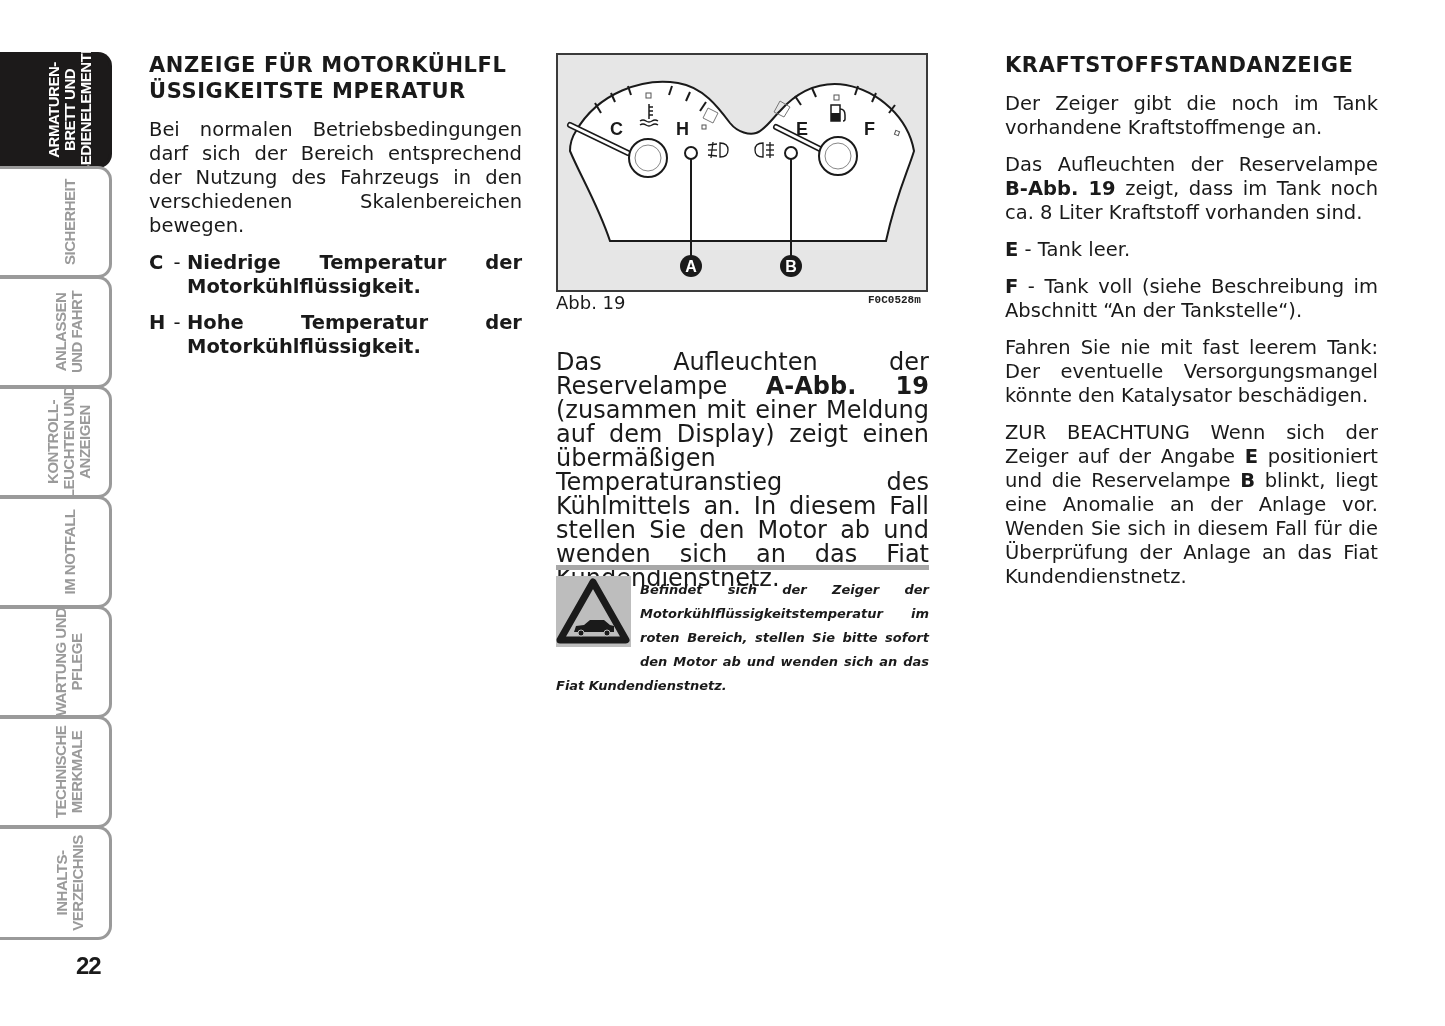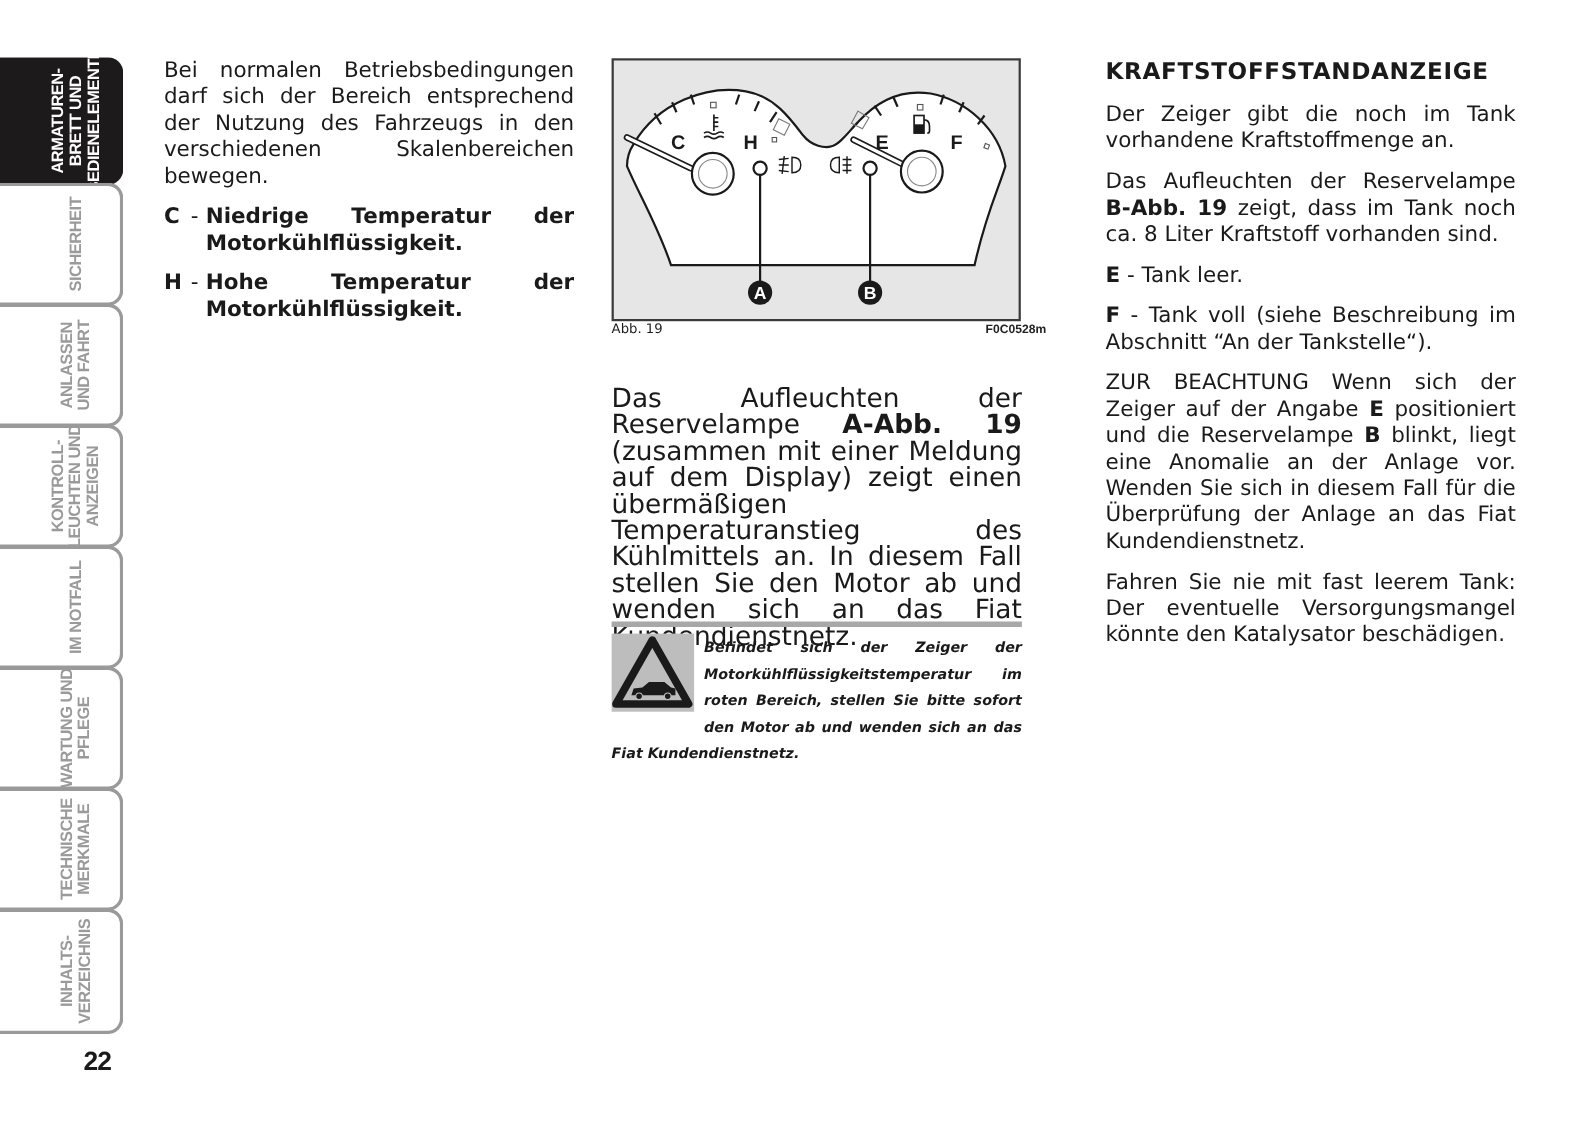--- a/index.html
+++ b/index.html
@@ -40,24 +40,24 @@
   .def .key { font-weight: bold; width: 18px; flex: none; }
   .def .sep { width: 20px; flex: none; text-align: center; }
   .def .txt { flex: 1; text-align: justify; font-weight: bold; }
   b { font-weight: bold; }
 
   
   .figure {
     position: absolute; left: 556px; top: 53px; width: 372px; height: 239px;
     box-sizing: border-box; border: 2px solid #3a3a3a; background: #e6e6e6;
   }
-  .fig-caption { position: absolute; left: 556px; top: 292px; font-size: 12px; }
+  .fig-caption { position: absolute; left: 556px; top: 292px; font-size: 18px; }
   .fig-code {
-    position: absolute; left: 868px; top: 294px; font-family: Liberation Sans, sans-serif;
-    font-weight: bold; font-size: 11px; color: #222; margin-left: 28px;
+    position: absolute; left: 868px; top: 294px; font-family: Liberation Mono, monospace;
+    font-weight: bold; font-size: 11px; color: #222;
   }
   .col2-text { position: absolute; left: 556px; top: 350px; width: 373px; font-size: 24px; line-height: 24px; text-align: justify; }
 
   
   .warn-rule { position: absolute; left: 556px; top: 565px; width: 373px; height: 5px; background: #a8a8a8; }
   .warn-icon-box { position: absolute; left: 556px; top: 576px; width: 75px; height: 71px; background: #bdbdbd; }
   .warn-text {
     position: absolute; left: 556px; top: 578px; width: 373px;
     font-style: italic; font-weight: bold; font-size: 13px; line-height: 24px; text-align: justify;
   }
@@ -96,20 +96,21 @@
 MERKMALE</span>
   </div>
   <div class="tab" style="top:774px;height:114px;">
     <span class="tab-label">INHALTS-
 VERZEICHNIS</span>
   </div>
 </div>
 <div class="page-number">22</div>
 
 <div class="col col1">
+  <h2 style="word-break:break-all;">ANZEIGE FÜR MOTORKÜHLFLÜSSIGKEITSTE MPERATUR</h2>
   <p>Bei normalen Betriebsbedingungen darf sich der Bereich entsprechend der Nutzung des Fahrzeugs in den verschiedenen Skalenbereichen bewegen.</p>
   <div class="def">
     <span class="key">C</span>
     <span class="sep">-</span>
     <span class="txt">Niedrige Temperatur der Motorkühlflüssigkeit.</span>
   </div>
   <div class="def">
     <span class="key">H</span>
     <span class="sep">-</span>
     <span class="txt">Hohe Temperatur der Motorkühlflüssigkeit.</span>
@@ -226,17 +227,17 @@
   <p>Der Zeiger gibt die noch im Tank vorhandene Kraftstoffmenge an.</p>
   <p>
     <span>Das Aufleuchten der Reservelampe </span><b>B-Abb. 19</b><span> zeigt, dass im Tank noch ca. 8 Liter Kraftstoff vorhanden sind.</span>
   </p>
   <p>
     <b>E</b><span style="white-space:pre;"> - </span><span>Tank leer.</span>
   </p>
   <p>
     <b>F</b><span style="white-space:pre;"> - </span><span>Tank voll (siehe Beschreibung im Abschnitt “An der Tankstelle“).</span>
   </p>
+  <p>Fahren Sie nie mit fast leerem Tank: Der eventuelle Versorgungsmangel könnte den Katalysator beschädigen.</p>
   <p>
     <span>ZUR BEACHTUNG Wenn sich der Zeiger auf der Angabe </span><b>E</b><span> positioniert und die Reservelampe </span><b>B</b><span> blinkt, liegt eine Anomalie an der Anlage vor. Wenden Sie sich in diesem Fall für die Überprüfung der Anlage an das Fiat Kundendienstnetz.</span>
   </p>
-  <p>Fahren Sie nie mit fast leerem Tank: Der eventuelle Versorgungsmangel könnte den Katalysator beschädigen.</p>
 </div>
 
 </body></html>

